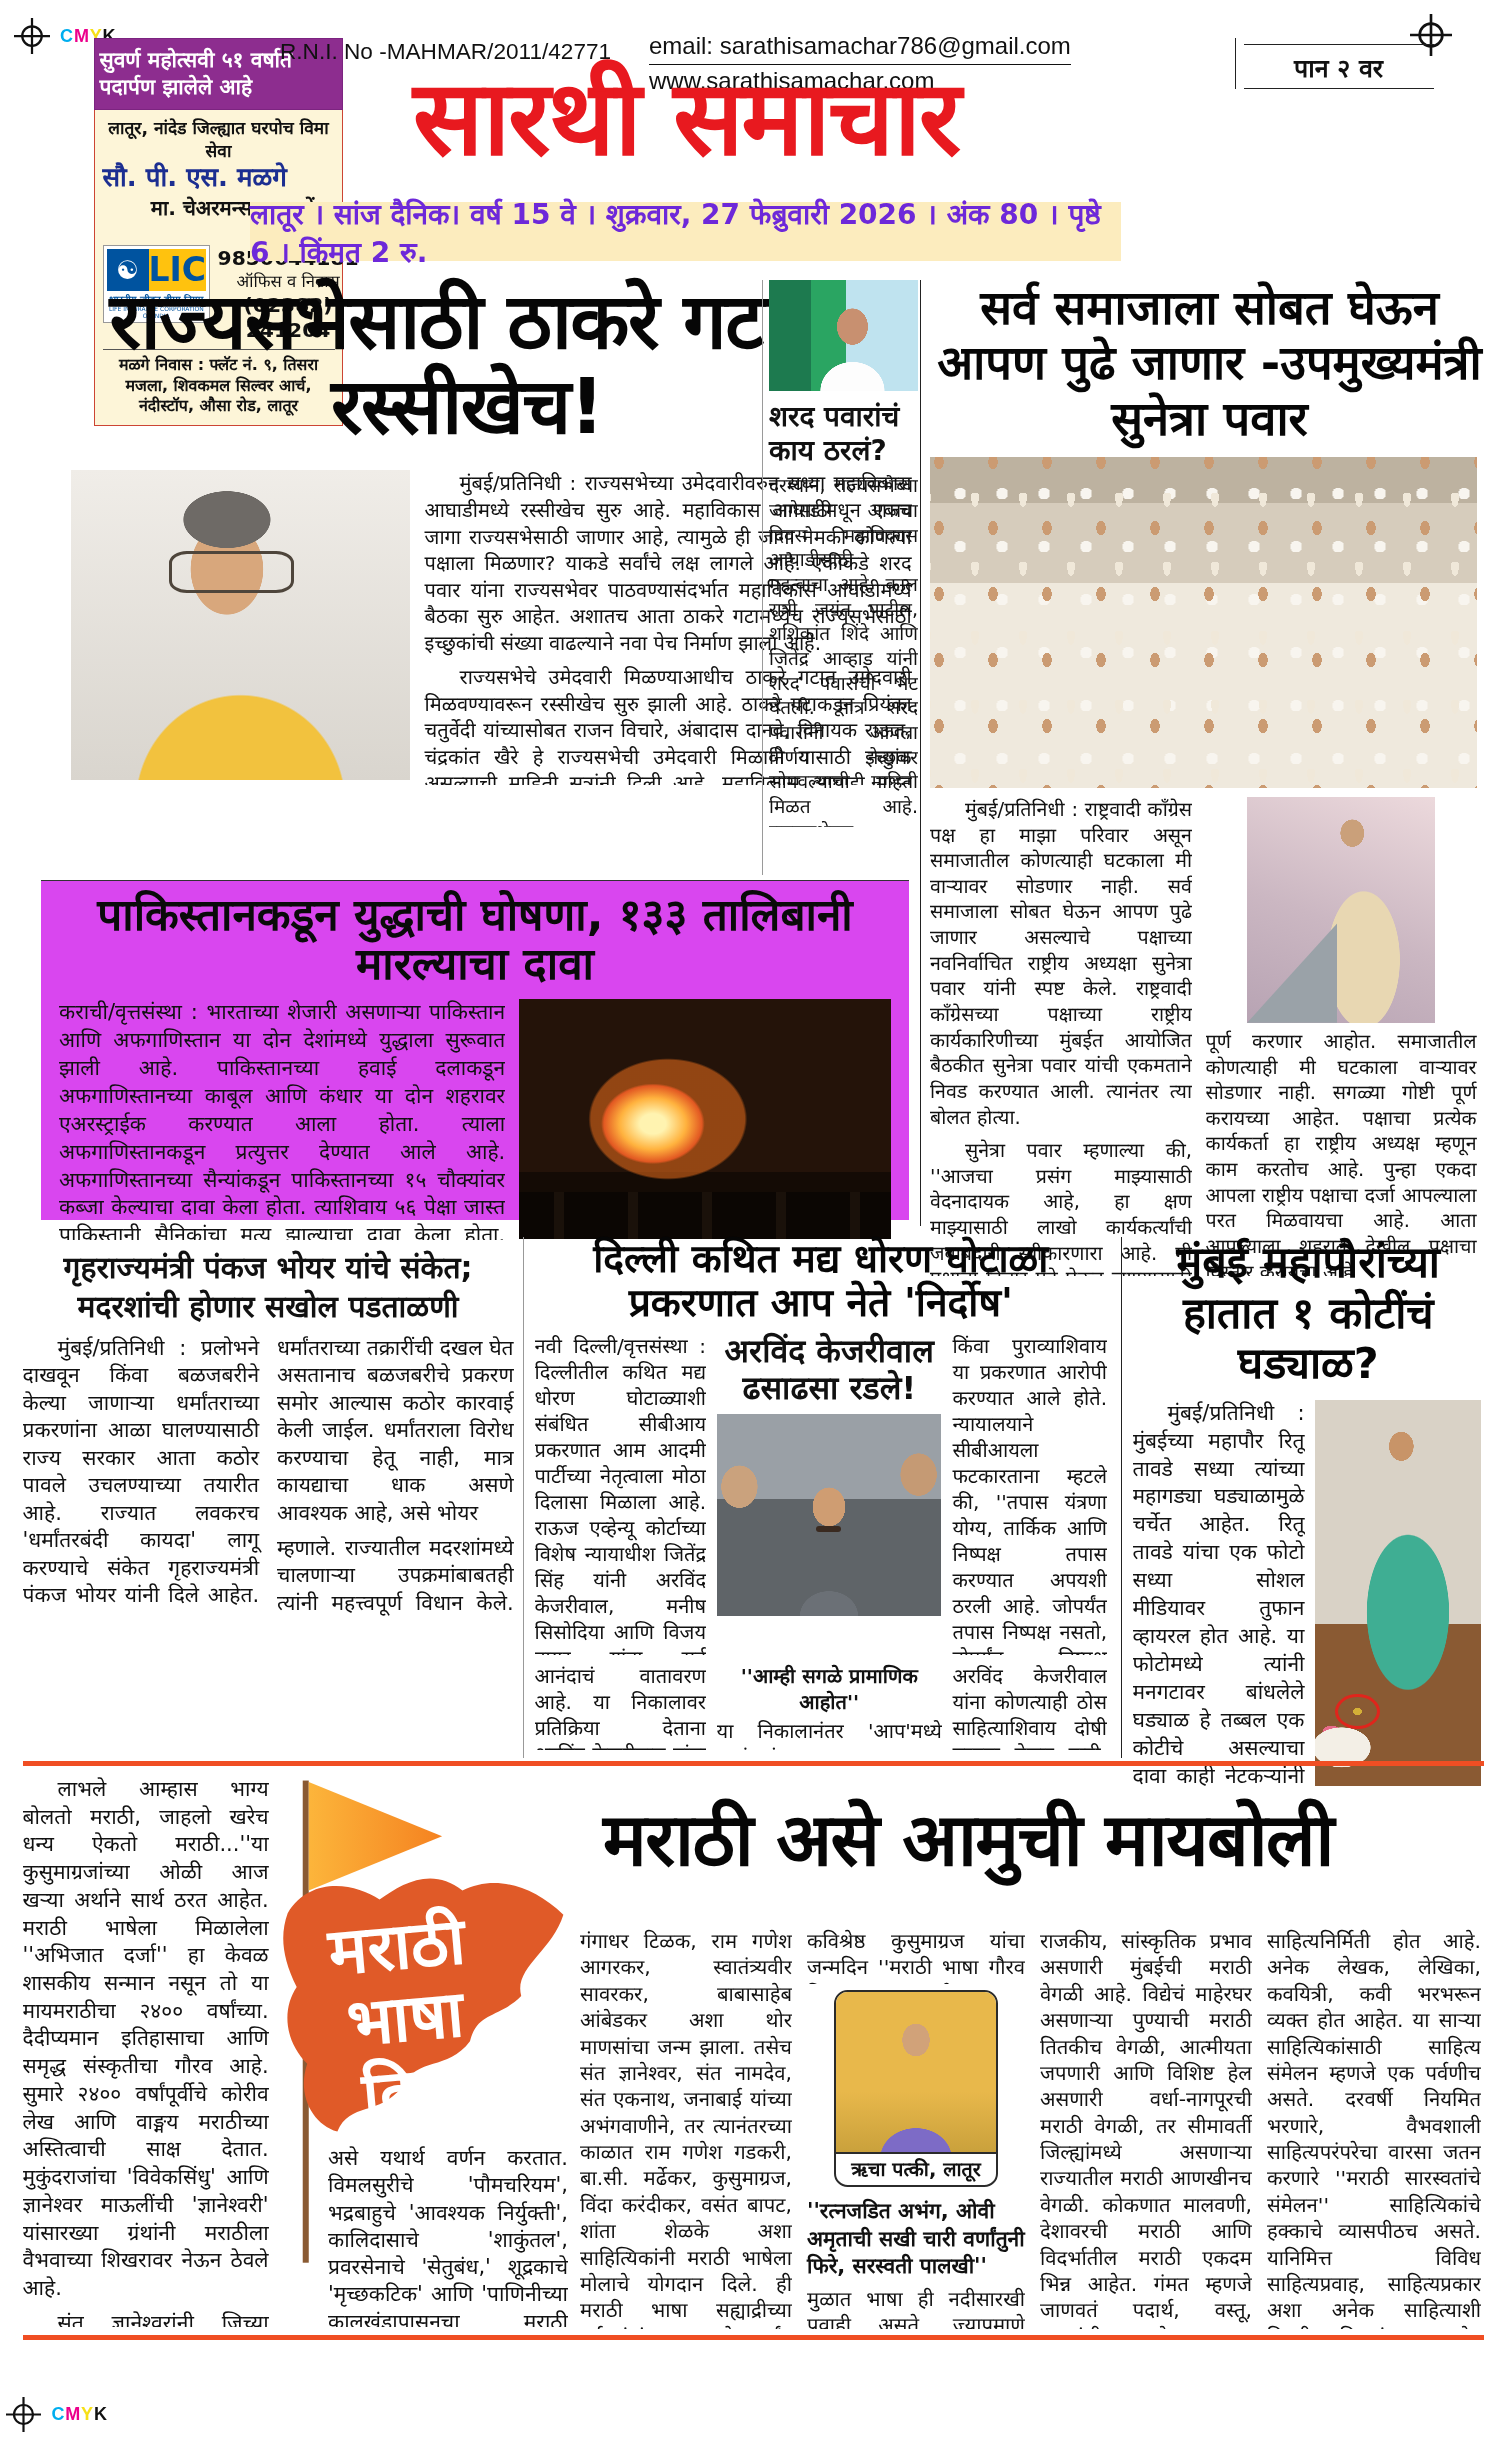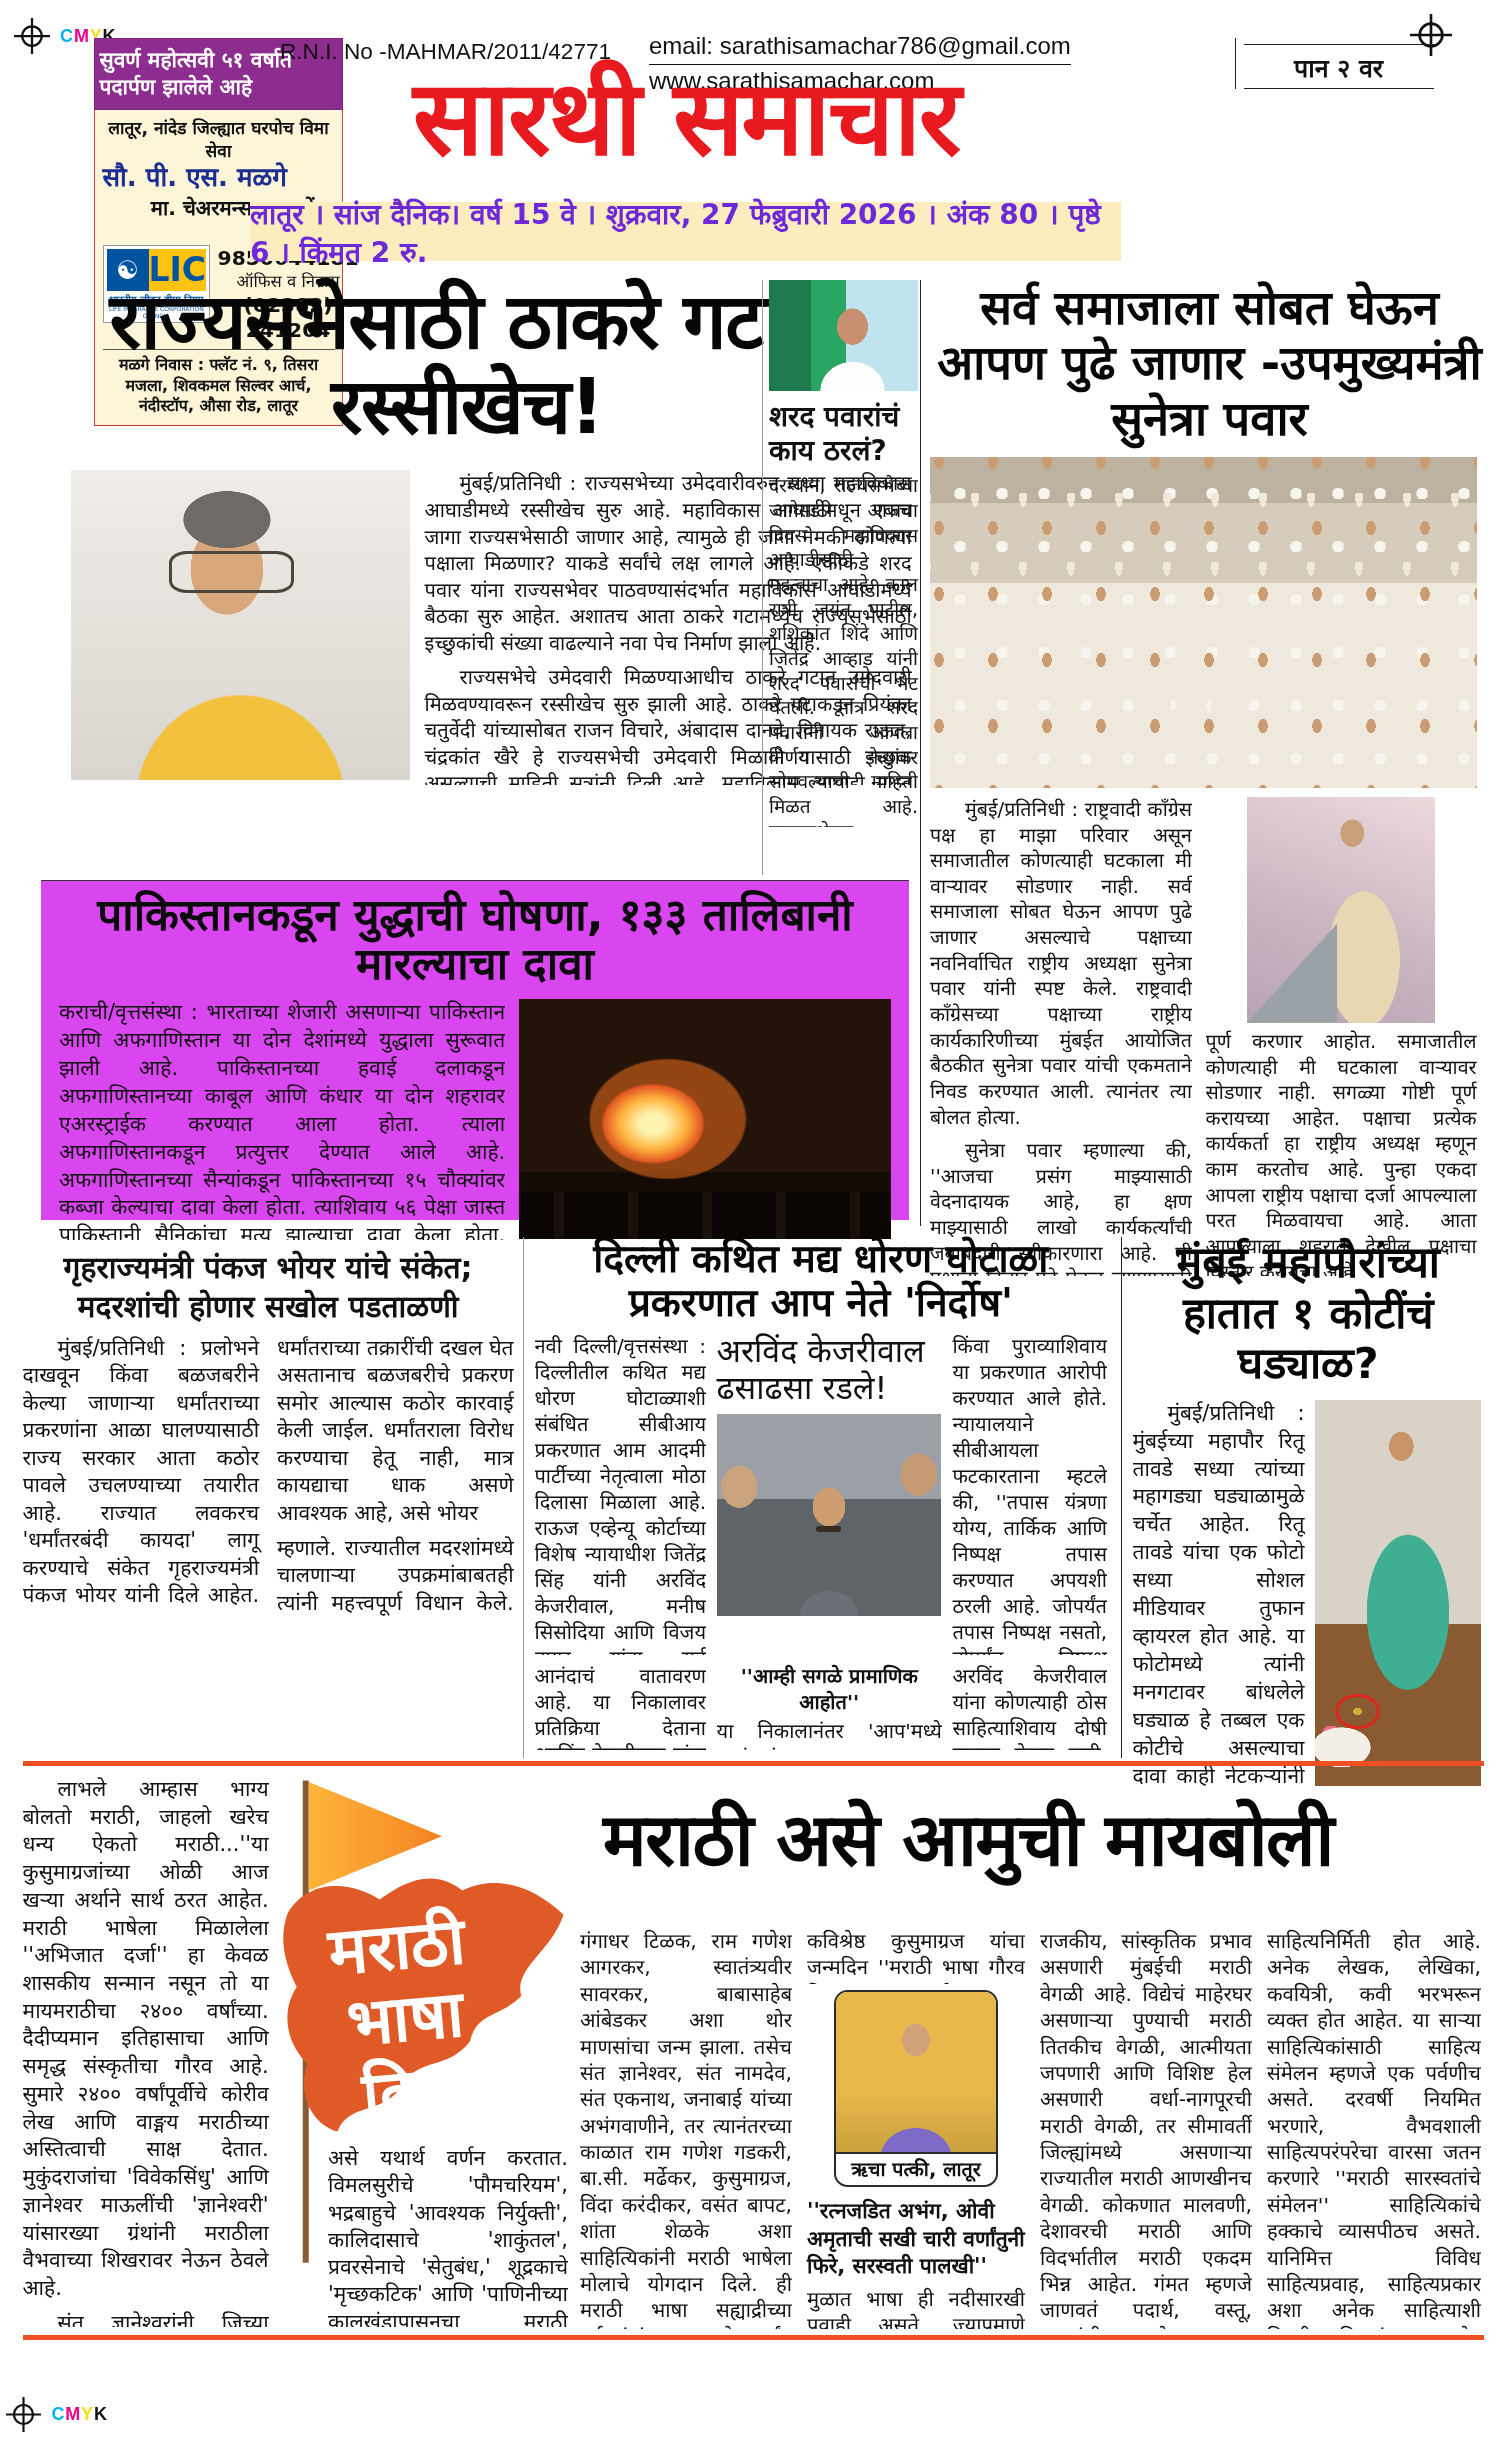--- a/index.html
+++ b/index.html
@@ -131,21 +131,21 @@
   
   .dharm{left:22.6px;top:1237px;width:491px;height:521px;}
   .dharm-h2{font-size:54px;font-weight:900;text-align:center;line-height:1.14;color:#060606;}
   .dharm-sub{font-size:30px;font-weight:800;text-align:center;line-height:1.3;margin:10.5px 0 9px;}
   .dharm-body{column-count:2;column-gap:18px;font-size:21px;line-height:1.31;height:292px;}
   .delhi{left:523px;top:1237px;width:584px;height:521px;border-left:0.8px solid #999;padding-left:10.5px;box-sizing:border-box;}
   .delhi-kicker{font-size:39px;font-weight:900;text-align:center;line-height:1.12;color:#060606;}
   .delhi-top{display:flex;gap:10.5px;margin-top:9px;height:322px;}
   .delhi-c1{width:172px;font-size:20px;line-height:1.3;}
   .delhi-mid{width:226px;}
-  .delhi-sub{font-size:32px;font-weight:400;text-align:left;line-height:1.15;margin-bottom:7.5px;}
+  .delhi-sub{font-size:32px;font-weight:700;text-align:center;line-height:1.15;margin-bottom:7.5px;}
   .delhi-c3{width:155px;font-size:20px;line-height:1.3;}
   .delhi-bot{display:flex;gap:10.5px;margin-top:7.5px;height:87px;}
   .delhi-bot div{font-size:20px;line-height:1.3;}
   .delhi-quote{font-weight:900;text-align:center;font-size:22px;margin-bottom:3px;}
   .mayor{left:1121px;top:1237px;width:363px;height:521px;border-left:1.5px solid #222;padding-left:10.5px;box-sizing:border-box;}
   .mayor-h2{font-size:43px;font-weight:900;text-align:center;line-height:1.18;color:#060606;}
   .mayor-row{display:flex;gap:10.5px;margin-top:10.5px;}
   .mayor-body{width:172px;height:386px;font-size:21px;line-height:1.33;}
 
   

